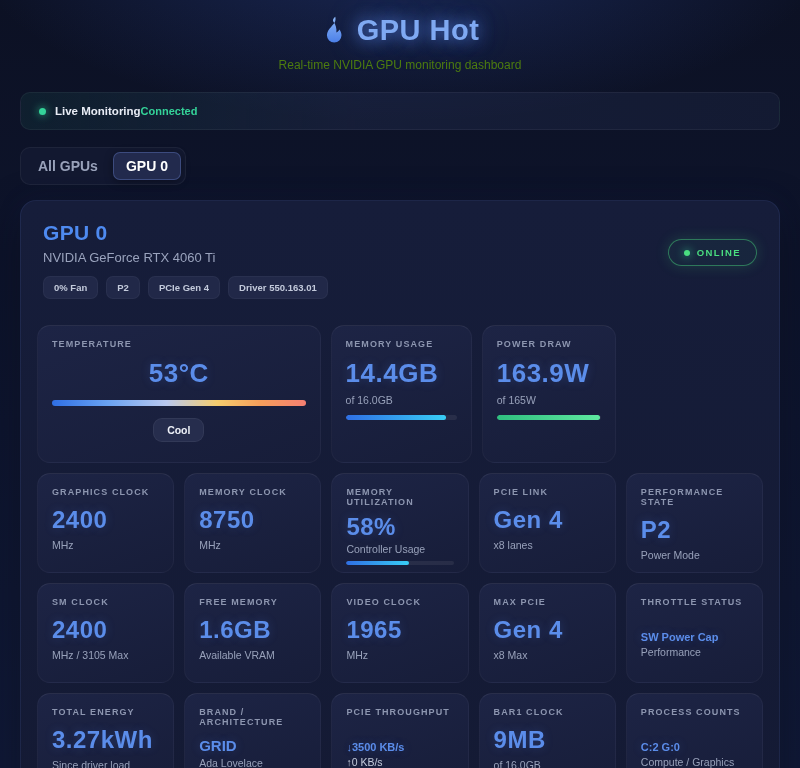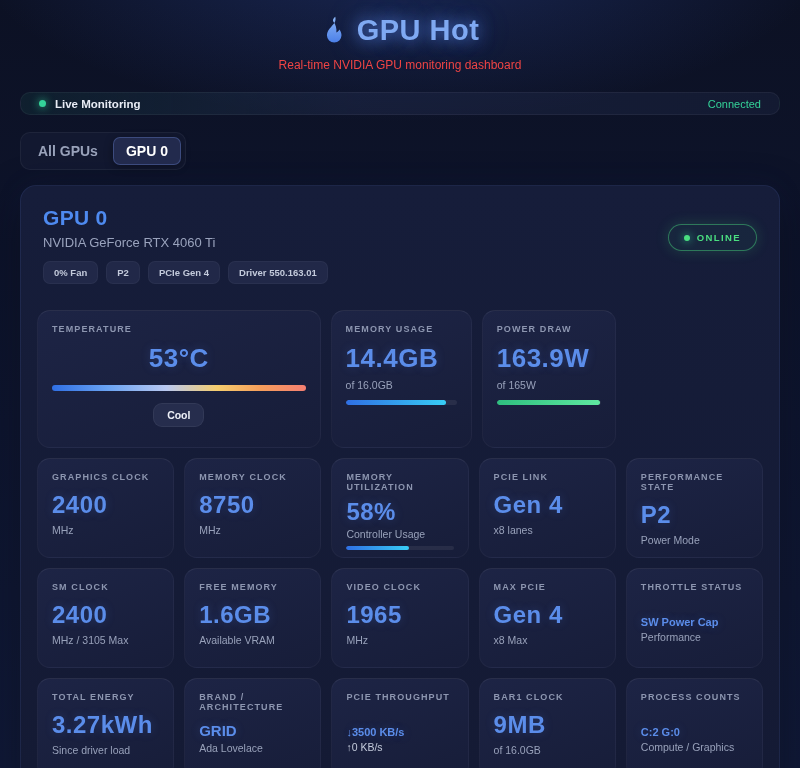--- a/index.html
+++ b/index.html
@@ -14,33 +14,33 @@
   .page { padding:12px 20px 0 20px; }
 
   
   .header { text-align:center; padding-top:2px; }
   .title-row { display:flex; align-items:center; justify-content:center; gap:10px; }
   .flame { width:26px; height:30px; }
   .app-title {
     font-size:29px; font-weight:700; color:#7fa9f2; letter-spacing:0.5px;
     text-shadow:0 0 16px rgba(96,146,255,0.75), 0 0 34px rgba(96,146,255,0.45);
   }
-  .subtitle { margin-top:11px; font-size:12px; color:#ef4444; }
+  .subtitle { margin-top:11px; font-size:12px; color:#4d7c0f; }
 
   
   .status-bar {
-    margin-top:20px; height:23px; border-radius:10px;
+    margin-top:20px; height:38px; border-radius:10px;
     background:linear-gradient(90deg, rgba(52,211,153,0.07), rgba(30,39,70,0.55) 45%, rgba(26,33,60,0.55));
     border:1px solid rgba(255,255,255,0.05);
-    display:flex; align-items:center; justify-content:space-between; padding:0 18px;
+    display:flex; align-items:center; padding:0 18px;
   }
   .status-left { display:flex; align-items:center; gap:9px; }
   .dot { width:7px; height:7px; border-radius:50%; background:#34d399; box-shadow:0 0 8px rgba(52,211,153,0.9); }
   .status-label { font-size:11.5px; color:#e8ecf5; font-weight:600; }
-  .connected { font-size:11px; color:#34d399; font-weight:400; }
+  .connected { font-size:11px; color:#34d399; font-weight:700; }
 
   
   .tabs {
     margin-top:17px; display:inline-flex; align-items:center; gap:2px;
     background:rgba(22,28,52,0.65); border:1px solid rgba(255,255,255,0.05);
     border-radius:10px; padding:4px;
   }
   .tab { font-size:14px; font-weight:700; color:#99a2ba; padding:6px 13px; border-radius:7px; cursor:pointer; }
   .tab.active {
     color:#ffffff; background:#222a4d;

